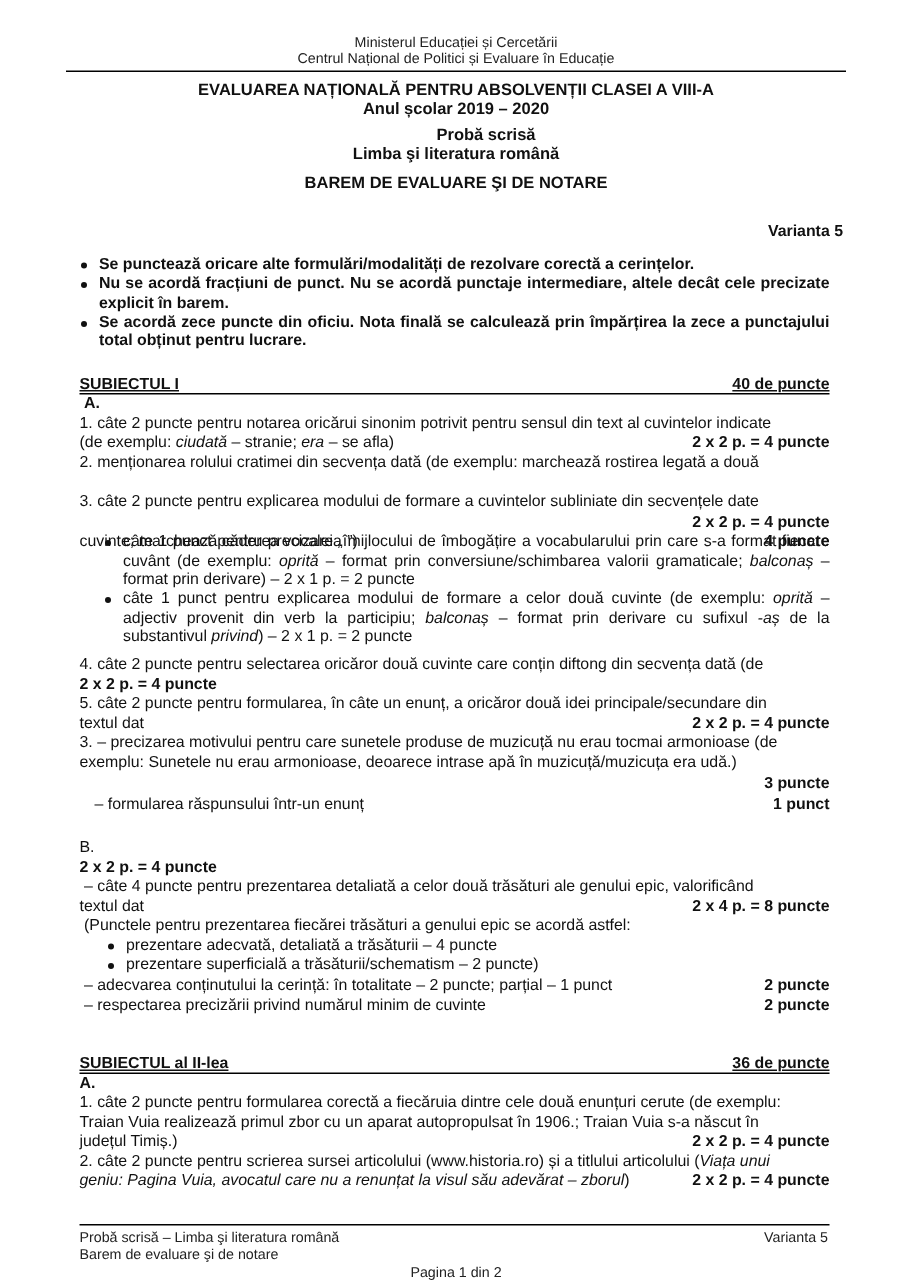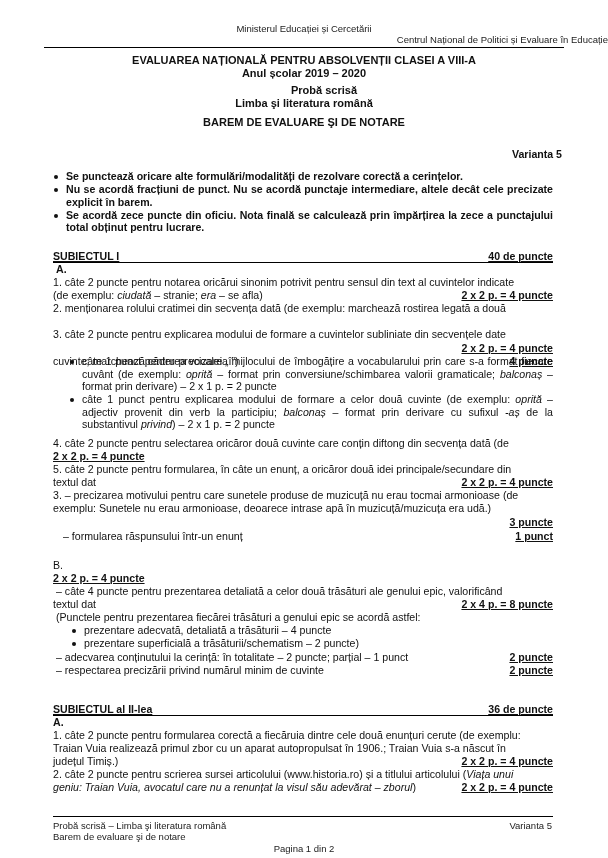--- a/index.html
+++ b/index.html
@@ -5,39 +5,39 @@
   html, body { margin: 0; padding: 0; background: #ffffff; }
   body { width: 608px; height: 858px; position: relative; overflow: hidden; color: #111; font-family: "Liberation Sans", sans-serif; }
   .page { position: absolute; left: 0; top: 0; width: 608px; height: 858px; }
   .ministry { position: absolute; left: 0; width: 608px; text-align: center; font-size: 9.5px; line-height: 11px; color: #222; }
   .hr { position: absolute; left: 44px; width: 520px; border-top: 1px solid #000; }
   .hdr { position: absolute; left: 0; width: 608px; text-align: center; font-weight: bold; font-size: 11px; line-height: 13px; }
   .abs { position: absolute; font-size: 10.6px; line-height: 12.8px; }
   .b { font-weight: bold; }
   .right { position: absolute; right: 46px; text-align: right; font-weight: bold; font-size: 10.6px; line-height: 12.8px; white-space: nowrap; }
   .rowline { position: absolute; left: 53px; width: 500px; font-size: 10.6px; line-height: 12.6px; display: flex; justify-content: space-between; white-space: nowrap; }
-  .rowline .pts { font-weight: bold; text-decoration: underline; }
+  .rowline .pts { font-weight: bold; }
   .bullet-list { position: absolute; left: 53px; width: 500px; margin: 0; padding: 0; list-style: none; font-size: 10.6px; line-height: 12.6px; font-weight: bold; text-align: justify; }
   .bullet-list li { position: relative; padding-left: 13px; margin-bottom: 0.5px; }
   .bullet-list li::before { content: ""; position: absolute; left: 1px; top: 5px; width: 4px; height: 4px; border-radius: 50%; background: #111; }
   .sub-bullets { position: absolute; left: 68px; width: 485px; margin: 0; padding: 0; list-style: none; font-size: 10.6px; line-height: 12.6px; text-align: justify; }
   .sub-bullets li { position: relative; padding-left: 14px; margin-bottom: 0.5px; }
   .sub-bullets li::before { content: ""; position: absolute; left: 2px; top: 5px; width: 4px; height: 4px; border-radius: 50%; background: #111; }
   .section-head { position: absolute; left: 53px; width: 500px; display: flex; justify-content: space-between; font-weight: bold; font-size: 10.6px; line-height: 12px; border-bottom: 1px solid #000; padding-bottom: 0px; }
   .section-head span { text-decoration: underline; text-decoration-thickness: 1px; }
   i { font-style: italic; }
   .footer { position: absolute; font-size: 9.5px; line-height: 11px; color: #222; }
 </style>
 </head>
 <body>
 
 <div class="page">
 
   <div class="ministry" style="top:23px;">Ministerul Educației și Cercetării</div>
-  <div class="ministry" style="top:34px;text-align:right;">Centrul Național de Politici și Evaluare în Educație</div>
+  <div class="ministry" style="top:34px;">Centrul Național de Politici și Evaluare în Educație</div>
   <div class="hr" style="top:47px;"></div>
 
   <div class="hdr" style="top:54px;">EVALUAREA NAȚIONALĂ PENTRU ABSOLVENȚII CLASEI A VIII-A</div>
   <div class="hdr" style="top:67px;">Anul școlar 2019 – 2020</div>
   <div class="hdr" style="top:84px;padding-left:20px;">Probă scrisă</div>
   <div class="hdr" style="top:97px;">Limba şi literatura română</div>
   <div class="hdr" style="top:116px;">BAREM DE EVALUARE ŞI DE NOTARE</div>
 
   <div class="right" style="top:148px;">Varianta 5</div>
 
@@ -149,21 +149,21 @@
     <span>Traian Vuia realizează primul zbor cu un aparat autopropulsat în 1906.; Traian Vuia s-a născut în</span>
   </div>
   <div class="rowline" style="top:755px;">
     <span>județul Timiș.)</span>
     <span class="pts">2 x 2 p. = 4 puncte</span>
   </div>
   <div class="rowline" style="top:768px;">
     <span><span>2. câte 2 puncte pentru scrierea sursei articolului (www.historia.ro) și a titlului articolului (</span><i>Viața unui</i></span>
   </div>
   <div class="rowline" style="top:781px;">
-    <span><i>geniu: Traian Vuia, avocatul care nu a renunțat la visul său adevărat – zborul</i><span>)</span></span>
+    <span><i>geniu: Pagina Vuia, avocatul care nu a renunțat la visul său adevărat – zborul</i><span>)</span></span>
     <span class="pts">2 x 2 p. = 4 puncte</span>
   </div>
 
   <div class="hr" style="top:816px; left:53px; width:500px;"></div>
   <div class="footer" style="top:820px; left:53px;">Probă scrisă – Limba şi literatura română</div>
   <div class="footer" style="top:831px; left:53px;">Barem de evaluare şi de notare</div>
   <div class="footer" style="top:820px; right:56px;">Varianta 5</div>
   <div class="footer" style="top:843px; left:0; width:608px; text-align:center;">Pagina 1 din 2</div>
 
 </div>

